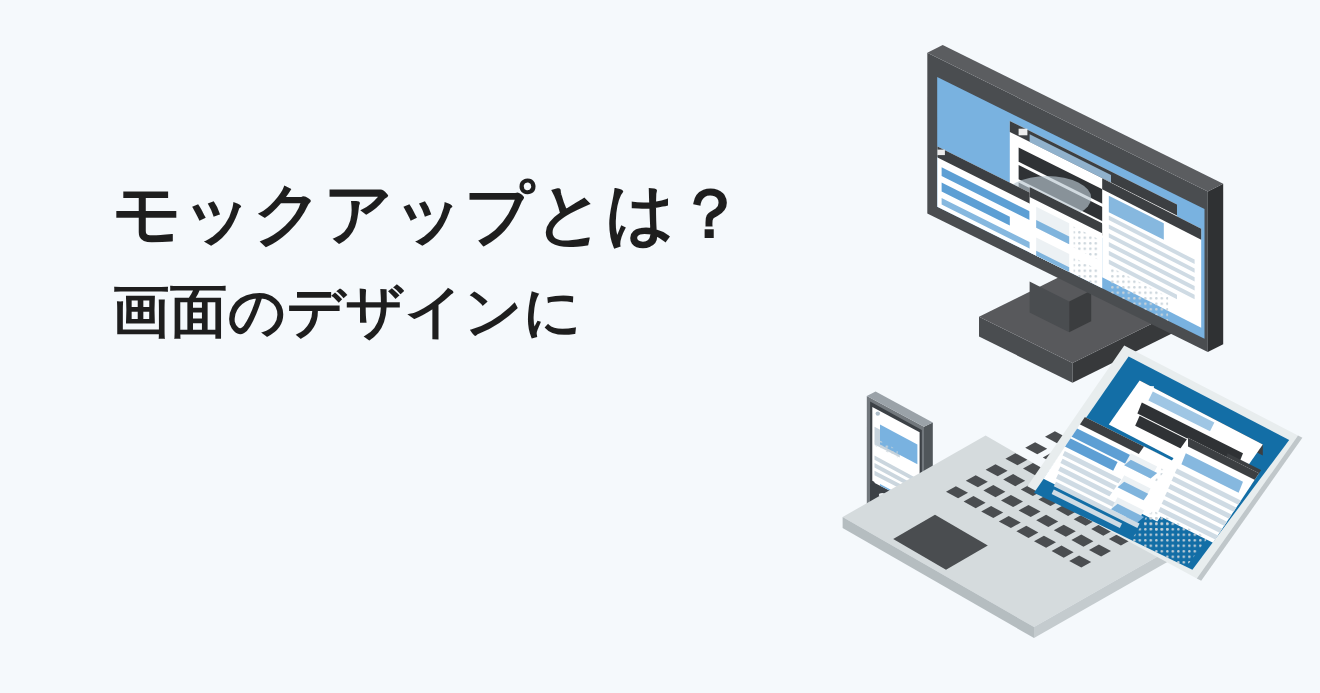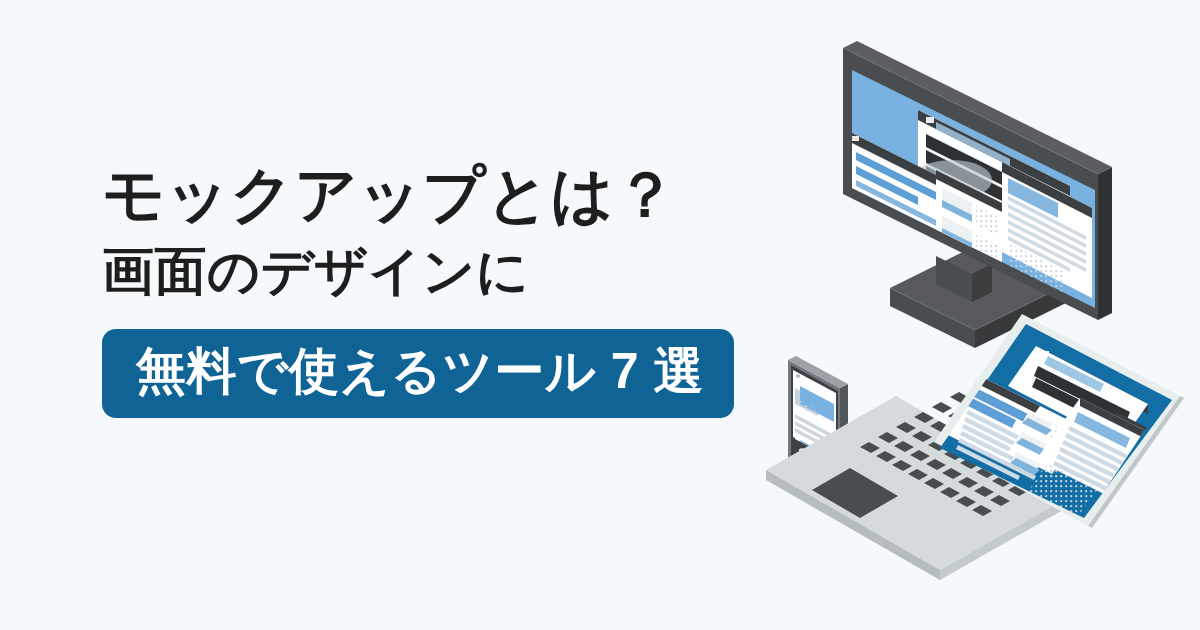--- a/index.html
+++ b/index.html
@@ -25,21 +25,21 @@
     color:#1e1e1e;
     letter-spacing:0.01em;
     white-space:nowrap;
   }
   .headline-2 {
     font-size:52px;
     line-height:1.2;
     font-weight:700;
     color:#1e1e1e;
     letter-spacing:0.01em;
-    margin-top:11px;
+    margin-top:24px;
     white-space:nowrap;
   }
   .badge {
     margin-top:26px;
     display:inline-block;
     background:#106395;
     color:#ffffff;
     border-radius:14px;
     padding:14px 30px 18px 34px;
     font-size:50px;
@@ -54,21 +54,20 @@
   .illo svg { display:block; width:460px; height:560px; }
 </style>
 </head>
 <body>
 
 <div class="canvas">
 
   <div class="text-block">
     <div class="headline-1">モックアップとは？</div>
     <div class="headline-2">画面のデザインに</div>
-    <div class="badge">無料で使えるツール 7 選</div>
   </div>
 
   <div class="illo">
     <svg viewBox="0 0 460 560" xmlns="http://www.w3.org/2000/svg">
       <defs>
         <clipPath id="monScr">
           <polygon points="112,50 355,170 355,288 112,168"></polygon>
         </clipPath>
         <clipPath id="lapScr">
           <polygon points="286,300 430,372 345,500 200,428"></polygon>

